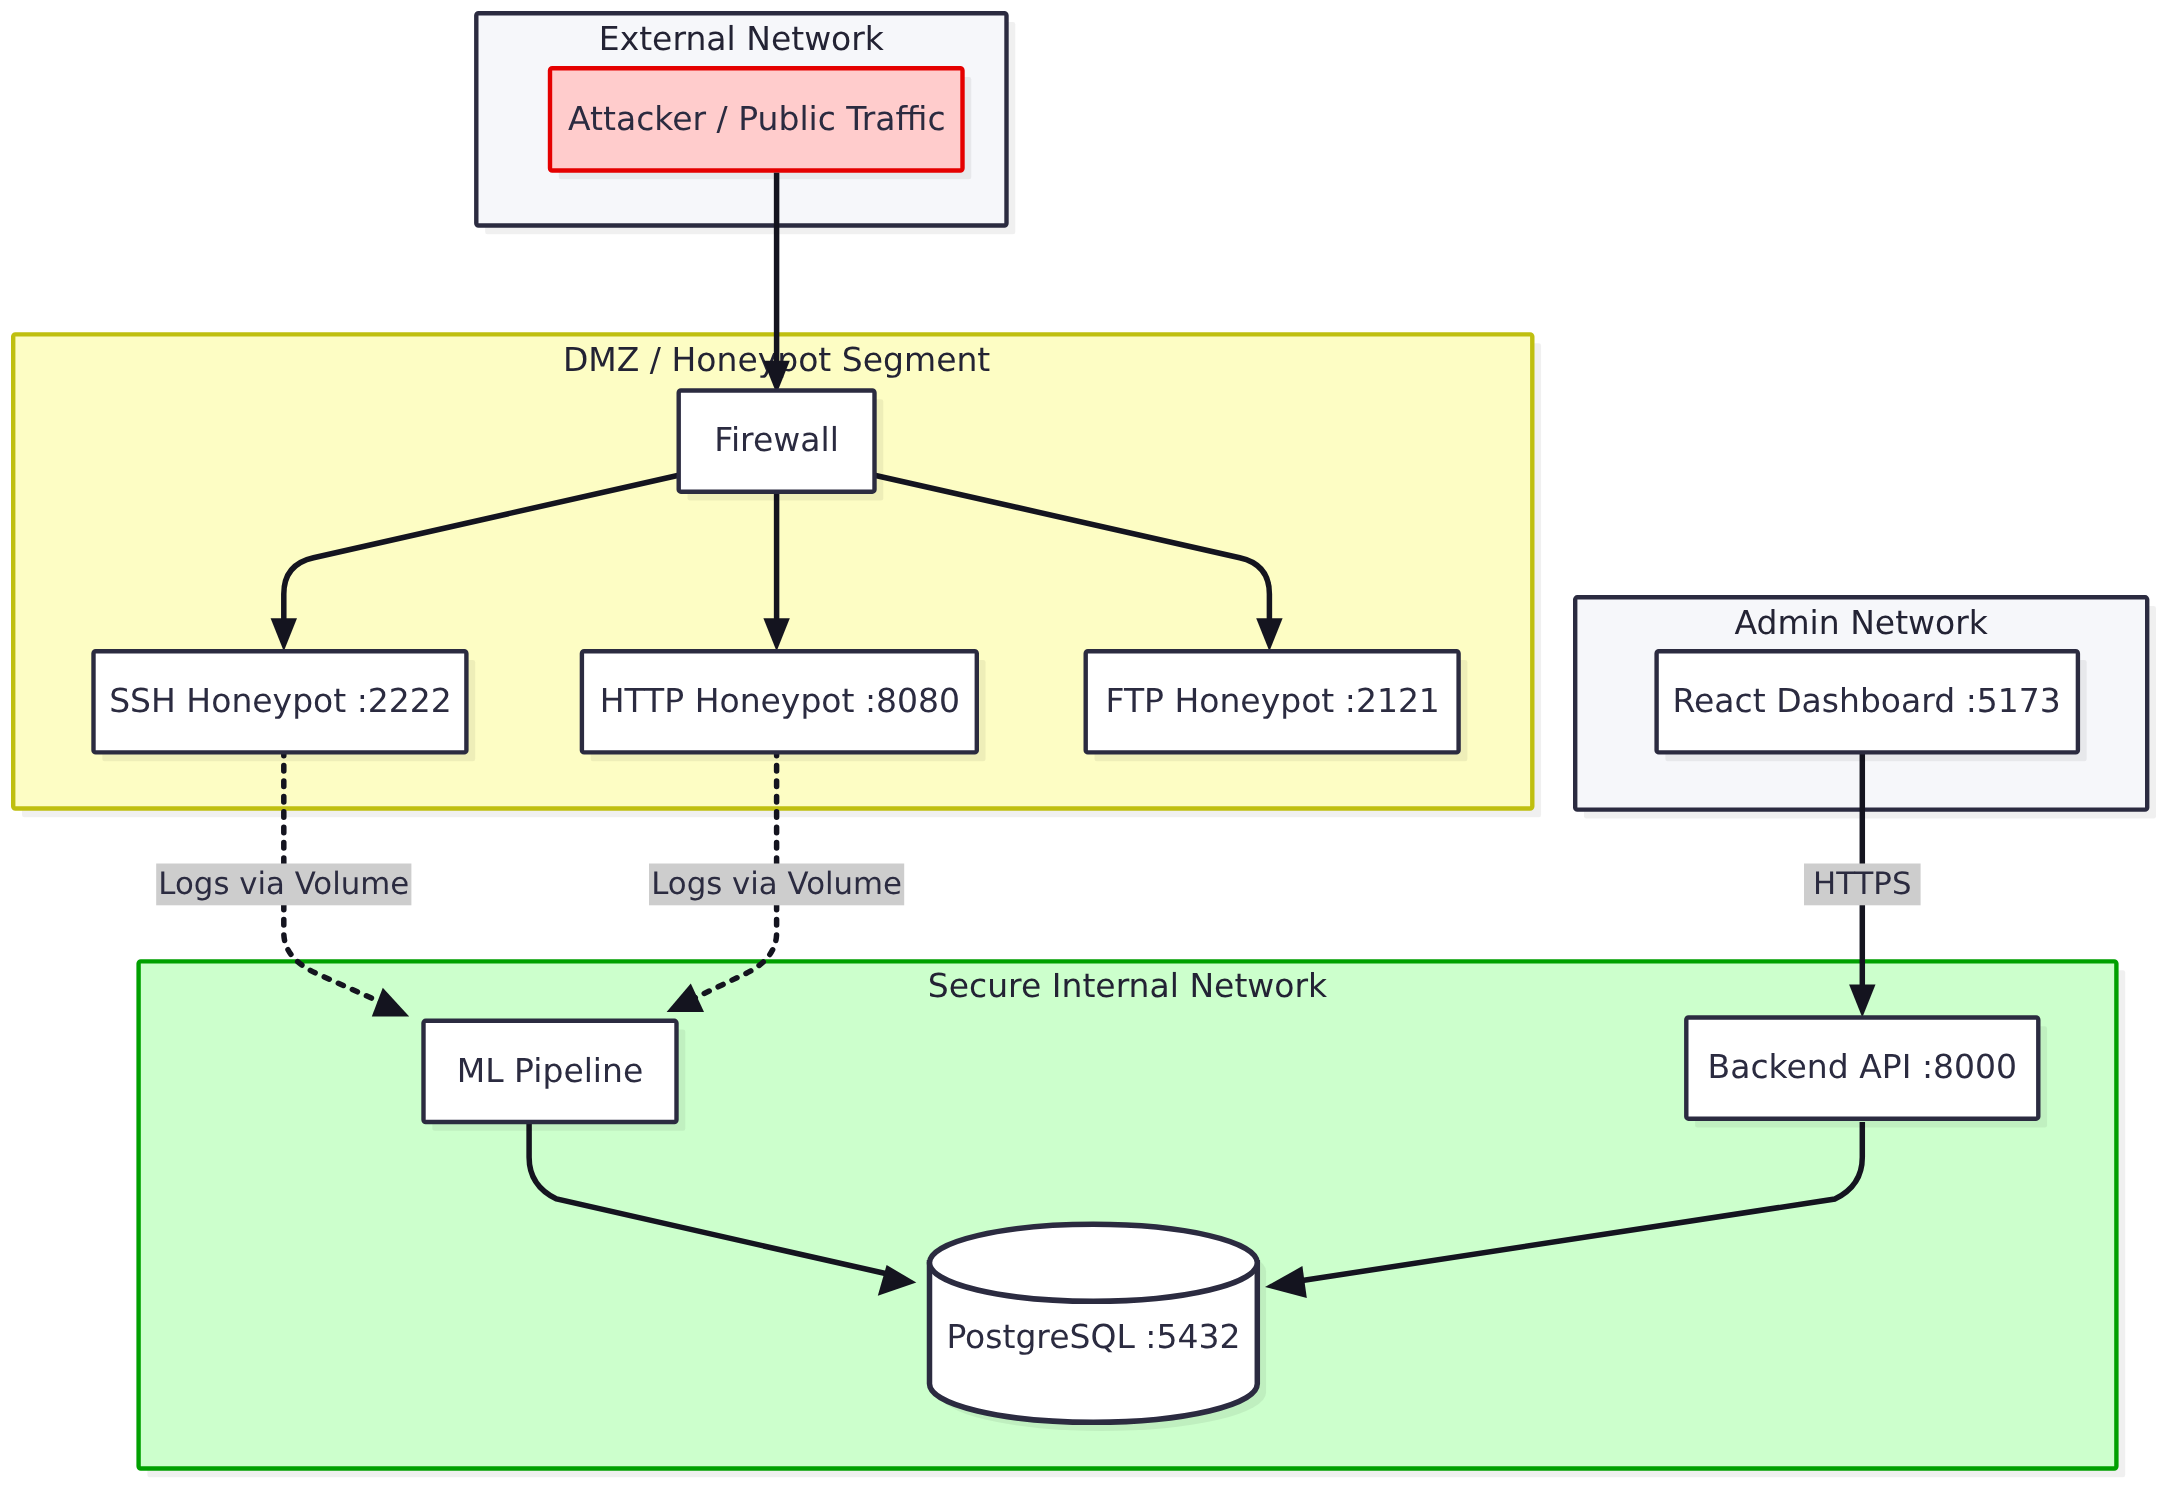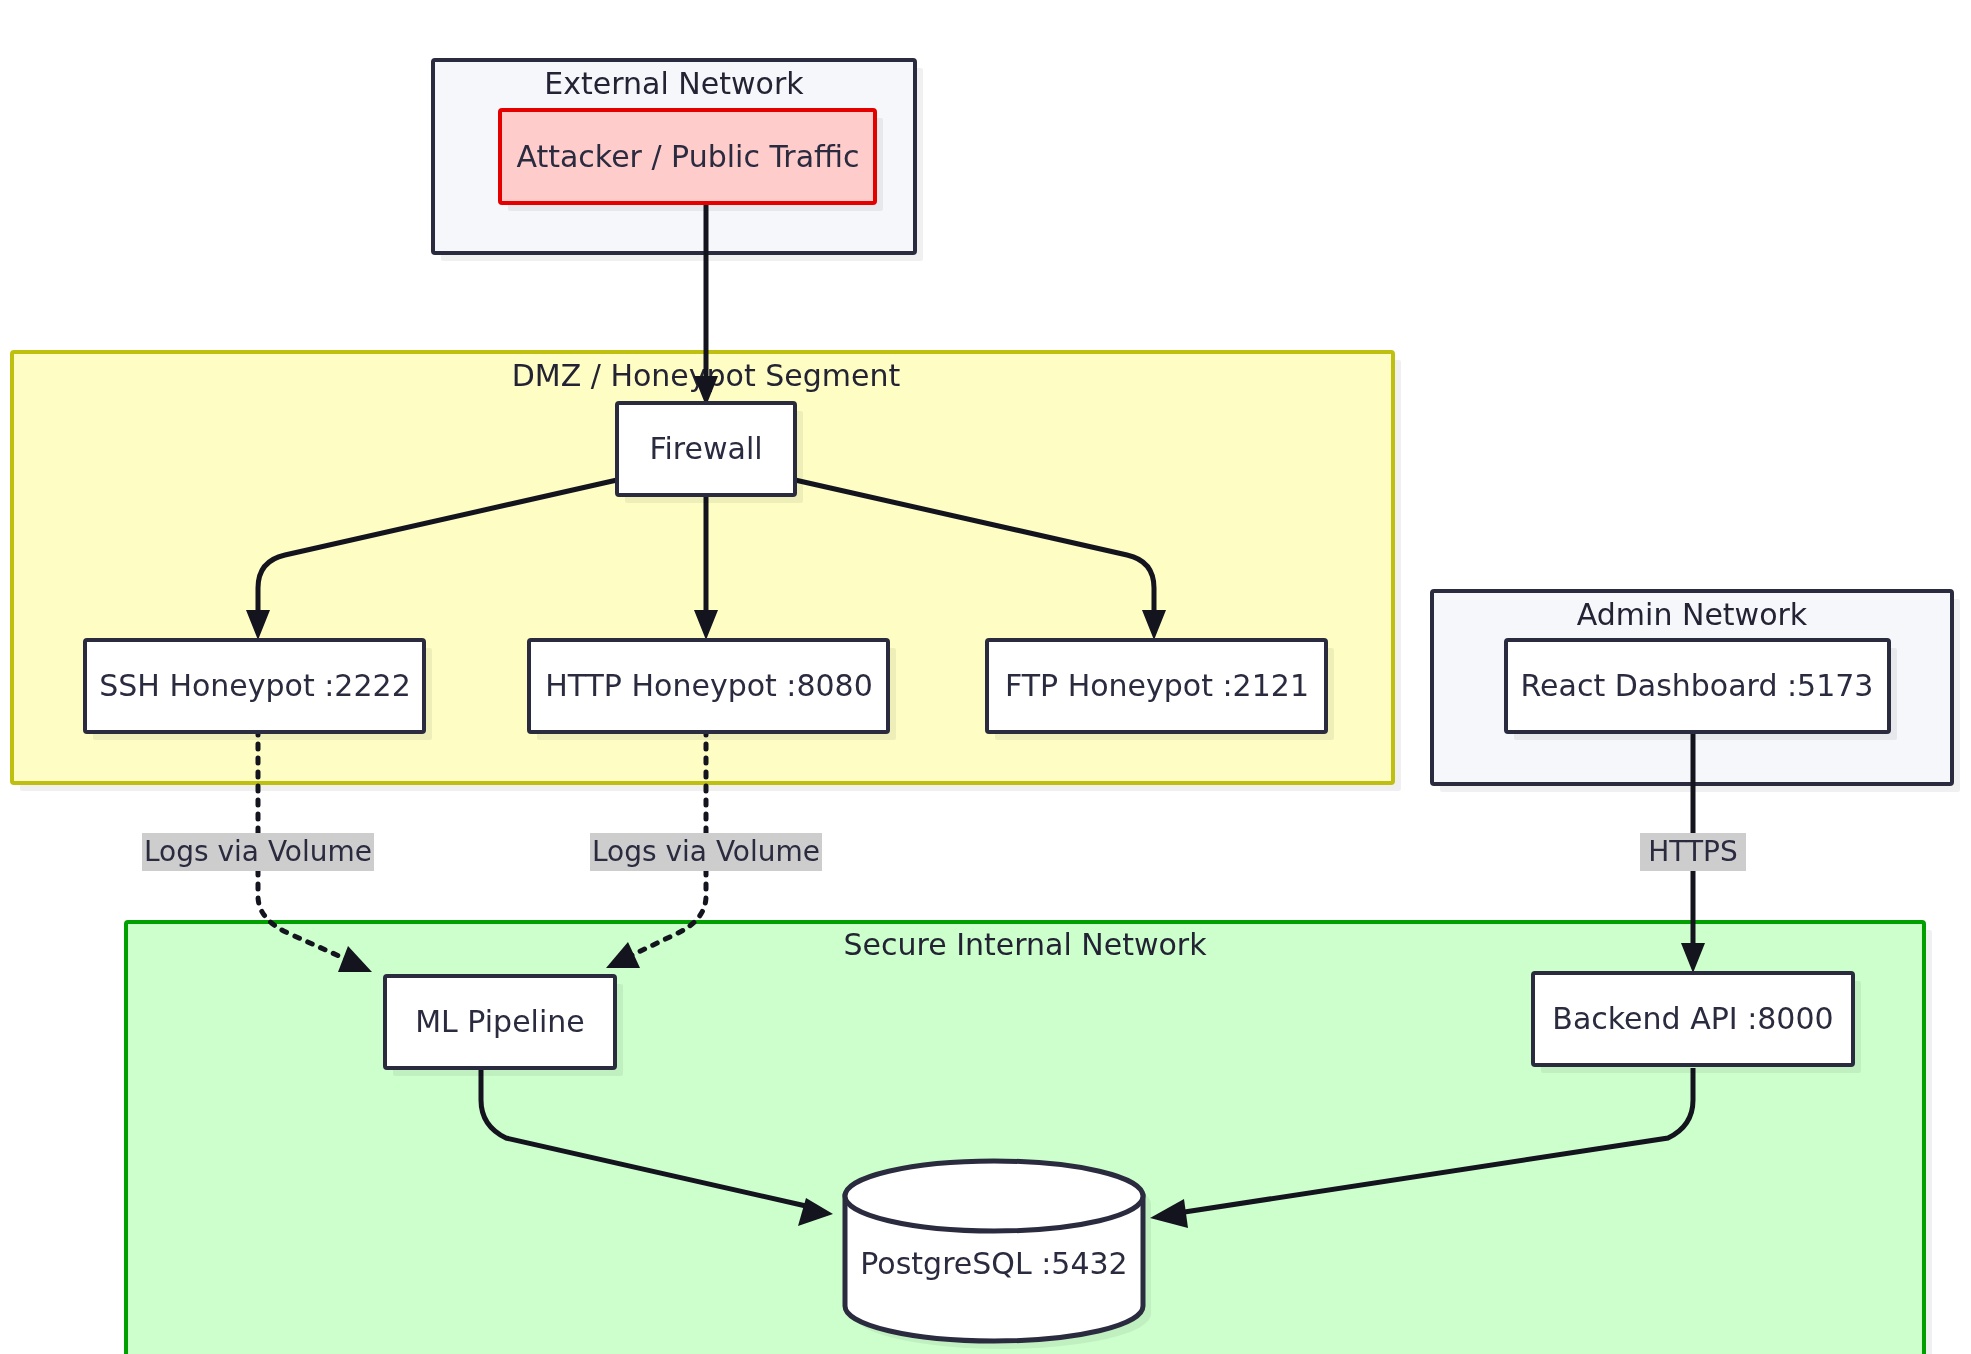--- a/index.html
+++ b/index.html
@@ -10,21 +10,20 @@
   body {
     width: 1971px;
     height: 1354px;
     font-family: "DejaVu Sans", sans-serif;
     overflow: hidden;
   }
   #diagram-root {
     position: relative;
     width: 1971px;
     height: 1064px;
-    margin-top: 48px;
   }
   svg#diagram-svg {
     position: absolute;
     top: 0;
     left: 0;
     width: 1971px;
     height: 1354px;
     display: block;
   }
   .cluster-rect {

